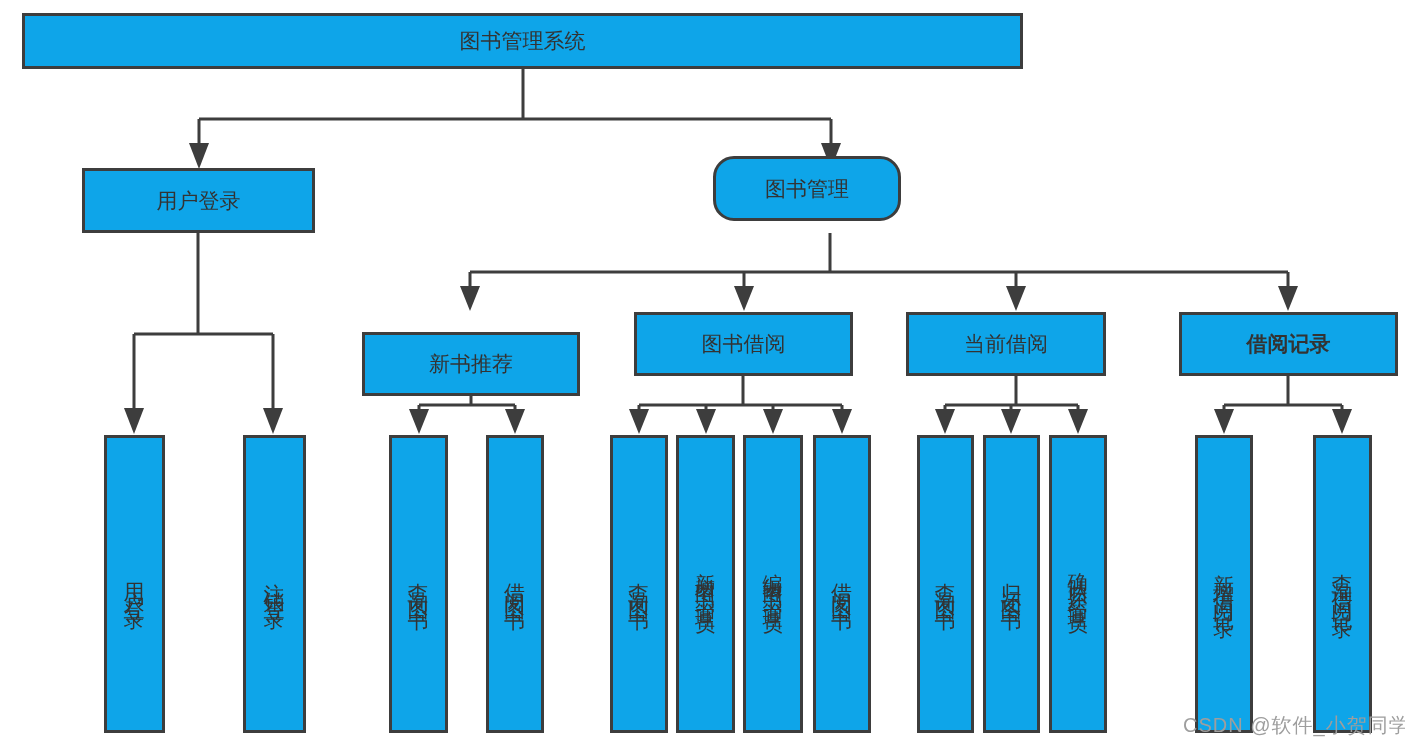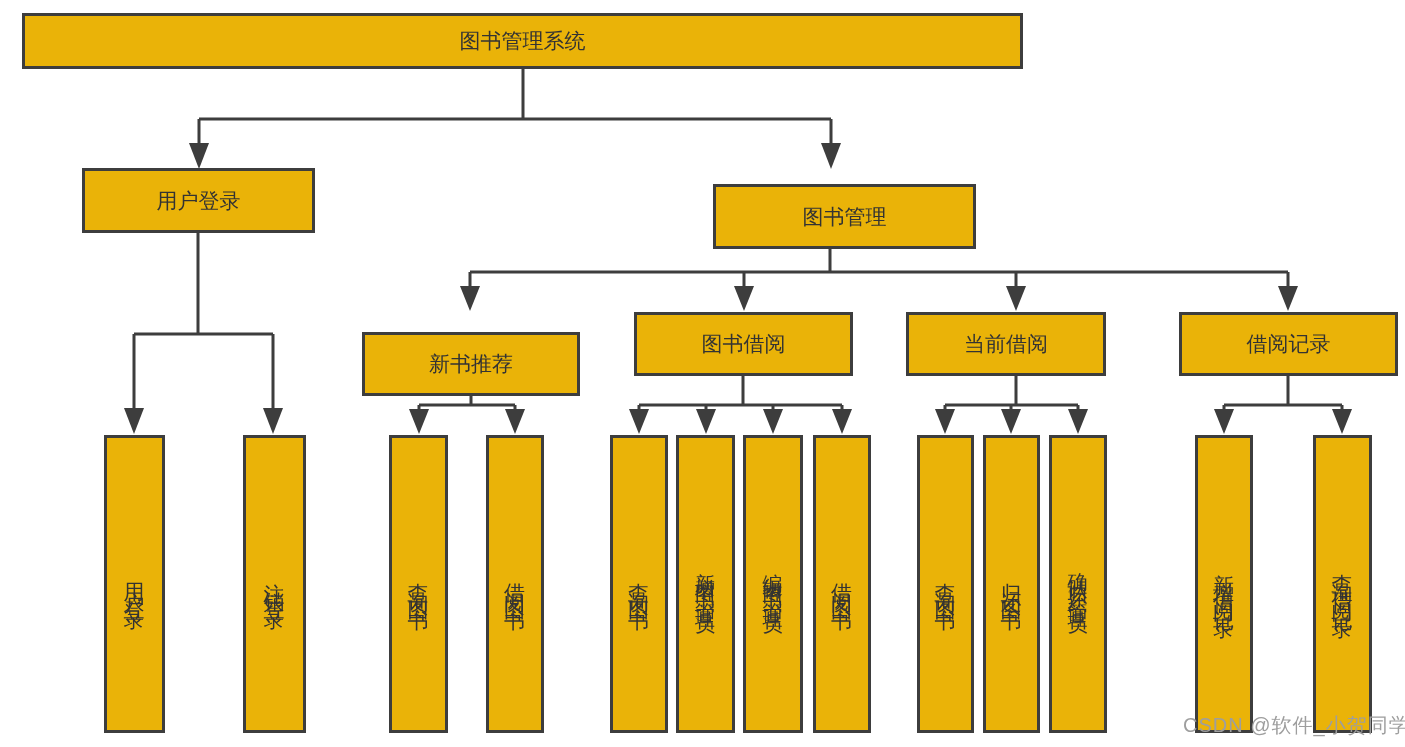--- a/index.html
+++ b/index.html
@@ -8,21 +8,21 @@
     width:1405px;height:747px;
     background:#ffffff;
     font-family:"Liberation Sans",sans-serif;
     overflow:hidden;
   }
   .wires{position:absolute;left:0;top:0;width:1405px;height:747px;}
   .box{
     position:absolute;
     box-sizing:border-box;
     border:3px solid #3d3d3d;
-    background:#eab308;
+    background:#0ea5e9;
     display:flex;align-items:center;justify-content:center;
     color:#333333;
     font-size:21px;
     line-height:1.2;
     text-align:center;
   }
   .vbox .label{
     writing-mode:vertical-rl;
     text-orientation:upright;
     letter-spacing:9px;
@@ -93,34 +93,34 @@
     </g>
   </svg>
 
   <div class="box" style="left:22px;top:13px;width:1001px;height:56px;">
     <span class="label">图书管理系统</span>
   </div>
 
   <div class="box" style="left:82px;top:168px;width:233px;height:65px;">
     <span class="label">用户登录</span>
   </div>
-  <div class="box" style="left:713px;top:184px;width:263px;height:65px;">
+  <div class="box" style="left:713px;top:156px;width:188px;height:65px;border-radius:21px;">
     <span class="label">图书管理</span>
   </div>
 
   <div class="box" style="left:362px;top:312px;width:218px;height:64px;margin-top:20px;">
     <span class="label">新书推荐</span>
   </div>
   <div class="box" style="left:634px;top:312px;width:219px;height:64px;">
     <span class="label">图书借阅</span>
   </div>
   <div class="box" style="left:906px;top:312px;width:200px;height:64px;">
     <span class="label">当前借阅</span>
   </div>
-  <div class="box" style="left:1179px;top:312px;width:219px;height:64px;">
+  <div class="box" style="left:1179px;top:312px;width:219px;height:64px;font-weight:bold;">
     <span class="label">借阅记录</span>
   </div>
 
   <div class="box vbox" style="left:104px;top:435px;width:61px;height:298px;">
     <span class="label">用户登录</span>
   </div>
   <div class="box vbox" style="left:243px;top:435px;width:63px;height:298px;">
     <span class="label">注销登录</span>
   </div>
 

